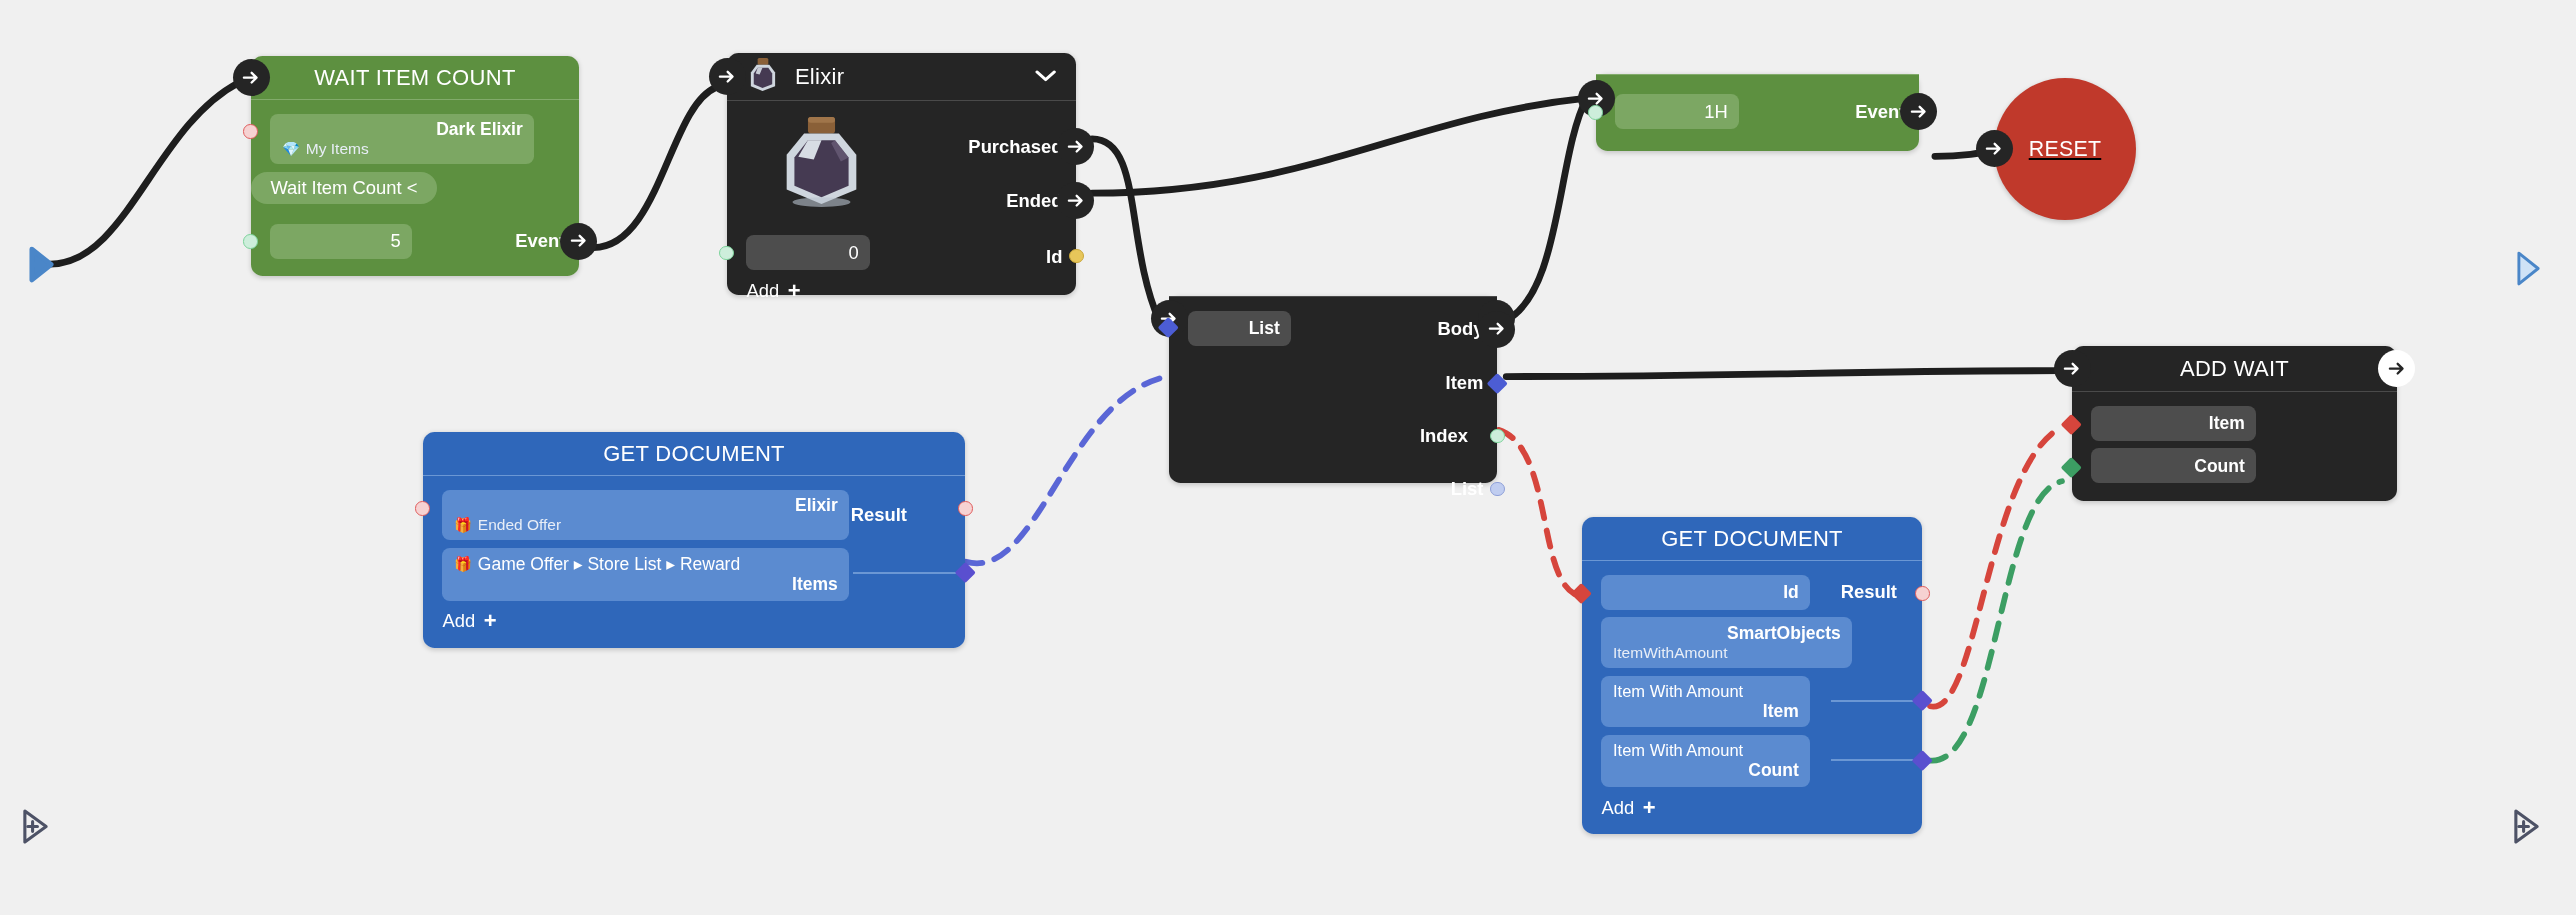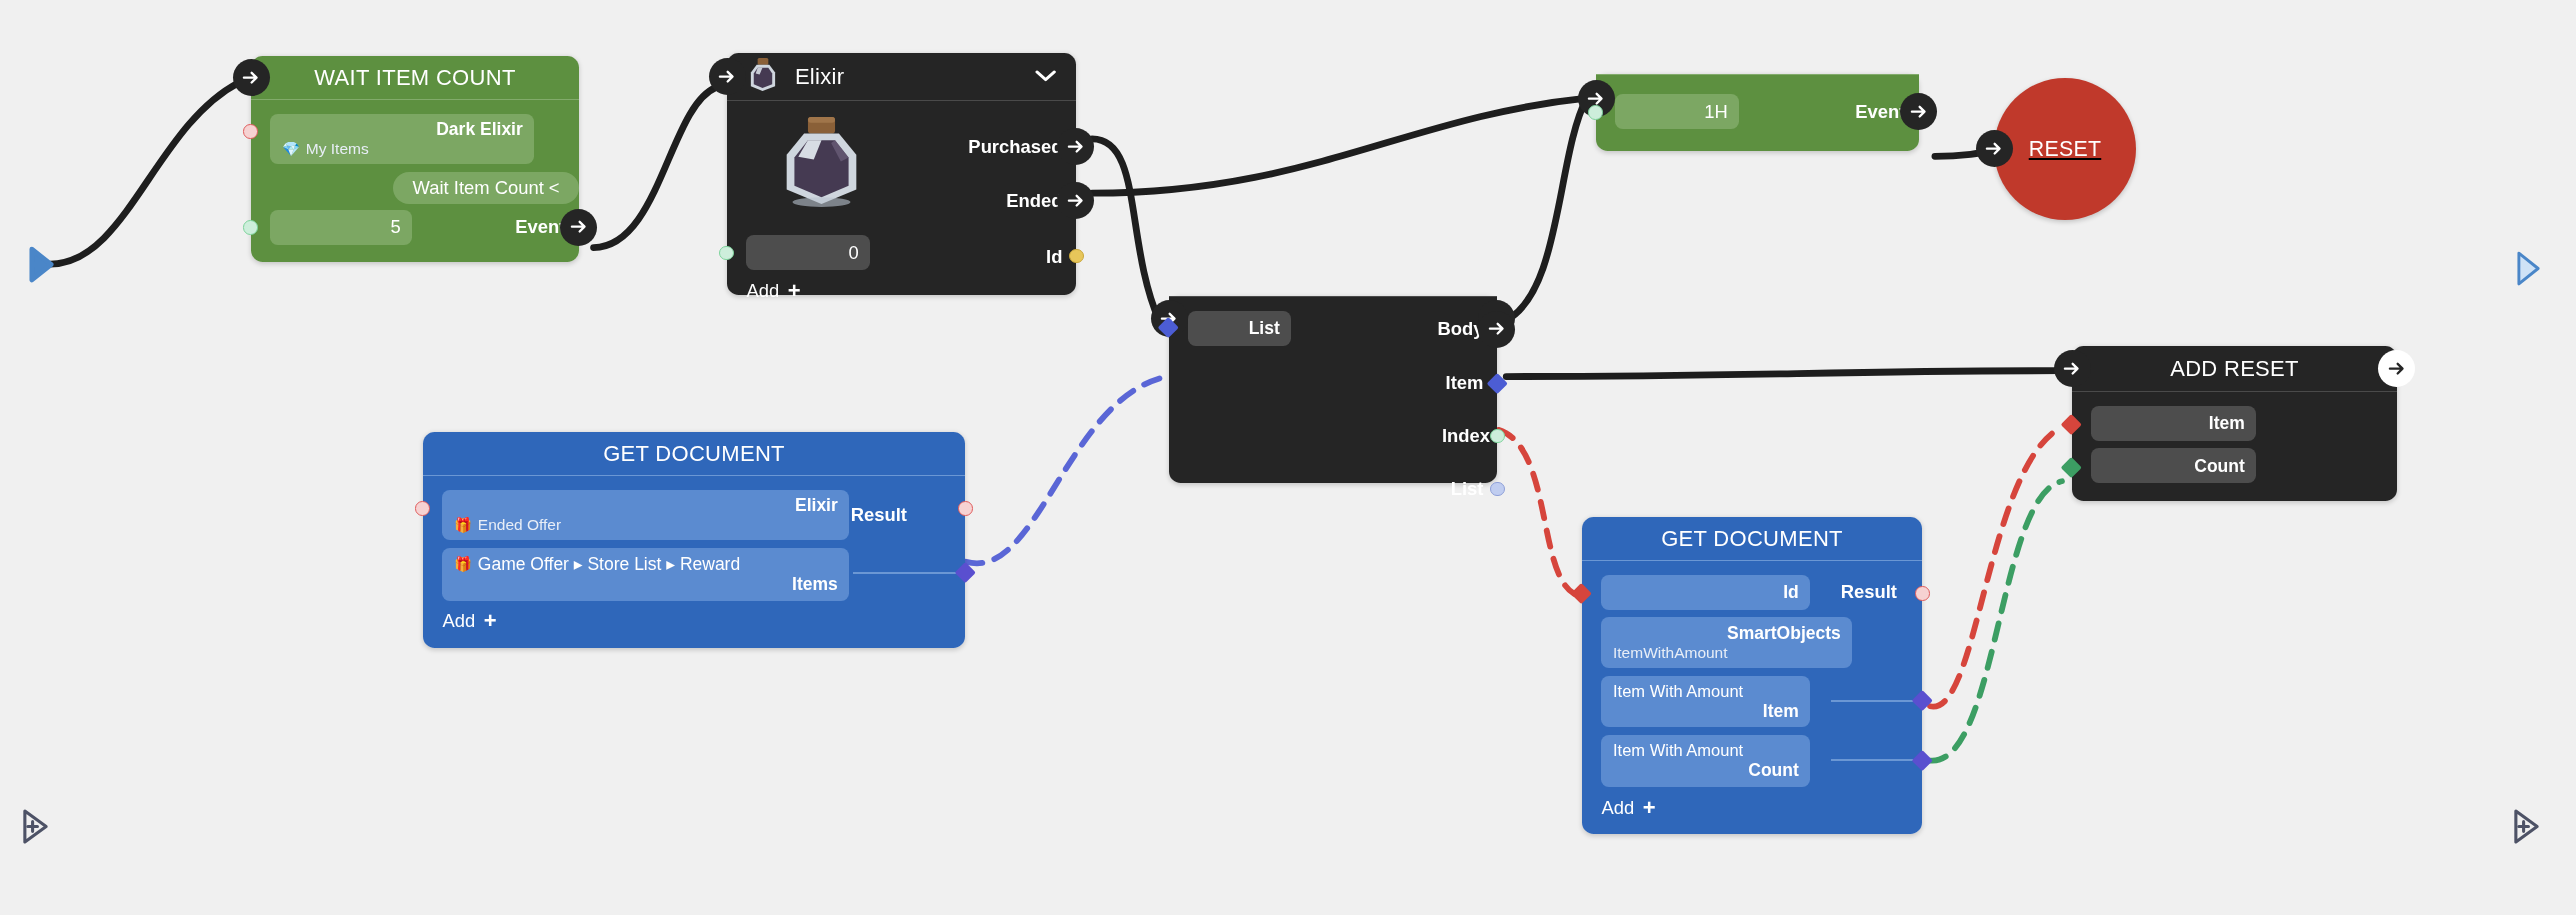--- a/index.html
+++ b/index.html
@@ -281,21 +281,21 @@
       <div class="row" style="padding-left:19.4px;">
         <div class="port circle" style="left:-7.8px; top:10.7px; border-color:#e05c5c; background:#f6d2d2;"></div>
         <div class="field" style="width:264px;">
           <span class="f-main">Dark Elixir</span>
           <span class="f-sub">
             <span class="f-ico">💎</span>
             <span>My Items</span>
           </span>
         </div>
       </div>
-      <div class="row" style="justify-content:flex-end; min-height:31px; margin-bottom:6px;border-radius:10px;">
+      <div class="row" style="justify-content:flex-start; min-height:31px; margin-bottom:20px;border-radius:10px;">
         <span class="pill">Wait Item Count &lt;</span>
       </div>
       <div class="row" style="padding-left:19.4px;">
         <div class="port circle" style="left:-7.8px; top:10.7px; border-color:#7dd39b; background:#cdeedb;"></div>
         <div class="field value-only" style="width:142px;">
           <span class="f-main">5</span>
         </div>
         <span class="out-label">Event</span>
         <div class="exec-port" style="right:-18.4px; top:-1px;">
           <svg width="19.4" height="19.4" viewBox="0 0 20 20">
@@ -435,21 +435,21 @@
           <svg width="19.4" height="19.4" viewBox="0 0 20 20">
             <path d="M3 10 H16 M11 5 L16 10 L11 15" stroke="#fff" stroke-width="2.4" fill="none" stroke-linecap="round" stroke-linejoin="round"></path>
           </svg>
         </div>
       </div>
       <div style="position:absolute; right:0; top:71px; height:29px; display:flex; align-items:center;">
         <span class="out-label" style="position:static; margin-right:13.6px;">Item</span>
         <div class="port diamond" style="right:-7.8px; top:7.8px; background:#4c5dd4;"></div>
       </div>
       <div style="position:absolute; right:0; top:124px; height:29px; display:flex; align-items:center;">
-        <span class="out-label" style="position:static; margin-right:7px;">Index</span>
+        <span class="out-label" style="position:static; margin-right:29px;">Index</span>
         <div class="port circle" style="right:-7.8px; top:7.8px; border-color:#7dd39b; background:#cdeedb;"></div>
       </div>
       <div style="position:absolute; right:0; top:177px; height:29px; display:flex; align-items:center;">
         <span class="out-label" style="position:static; margin-right:13.6px;">List</span>
         <div class="port circle" style="right:-7.8px; top:7.8px; border-color:#8e9fd8; background:#c0cdf0;"></div>
       </div>
     </div>
   </div>
 
   <div class="node blue" style="left:423px; top:432px; width:542px;">
@@ -524,21 +524,21 @@
       </div>
       <div class="add-row">
         <span>Add</span>
         <span class="add-plus">+</span>
       </div>
     </div>
   </div>
 
   <div class="node dark" style="left:2072px; top:346px; width:325px;">
     <div class="node-header" style="height:45px;">
-      <span class="node-title">ADD RESET</span>
+      <span class="node-title">ADD WAIT</span>
     </div>
     <div class="exec-port" style="left:-18.4px; top:3.9px;">
       <svg width="19.4" height="19.4" viewBox="0 0 20 20">
         <path d="M3 10 H16 M11 5 L16 10 L11 15" stroke="#fff" stroke-width="2.4" fill="none" stroke-linecap="round" stroke-linejoin="round"></path>
       </svg>
     </div>
     <div class="exec-port light" style="right:-18.4px; top:3.9px;">
       <svg width="19.4" height="19.4" viewBox="0 0 20 20">
         <path d="M3 10 H16 M11 5 L16 10 L11 15" stroke="#252525" stroke-width="2.4" fill="none" stroke-linecap="round" stroke-linejoin="round"></path>
       </svg>

